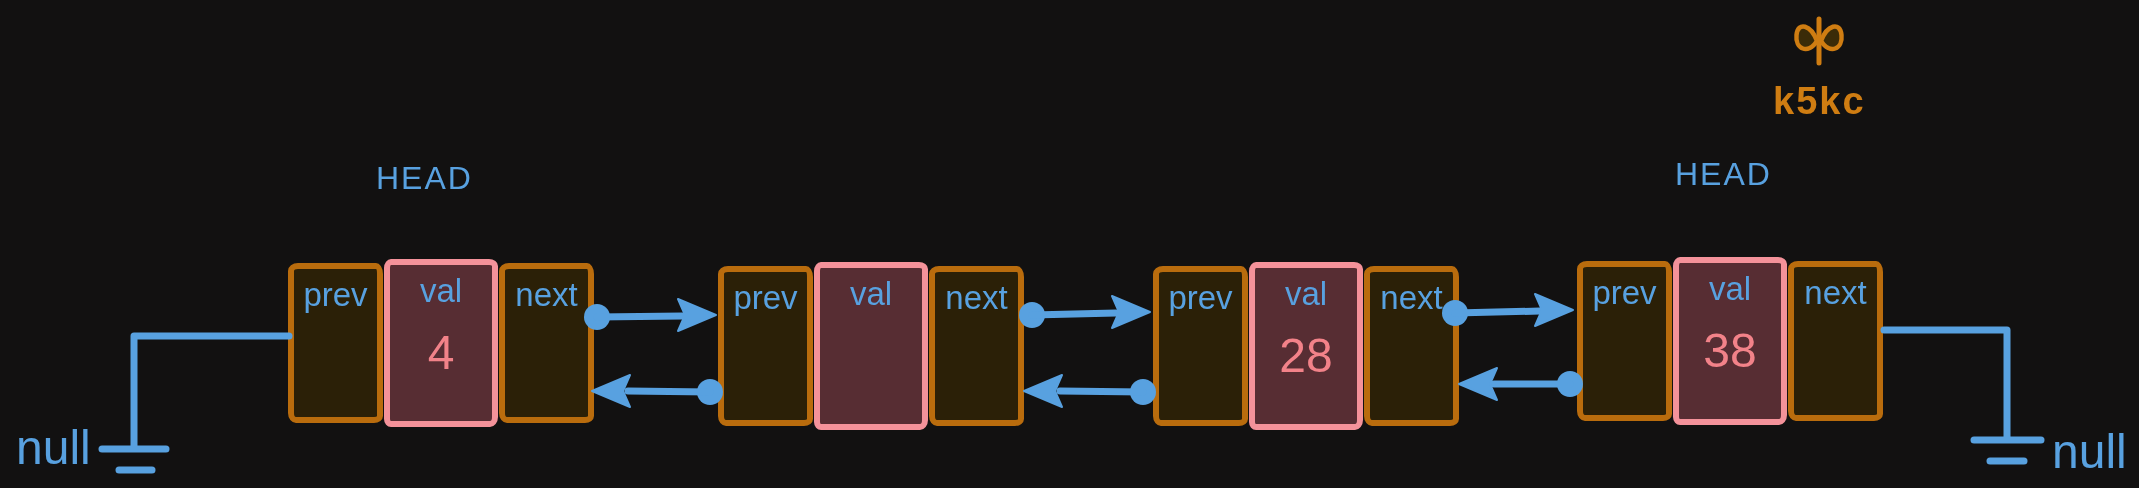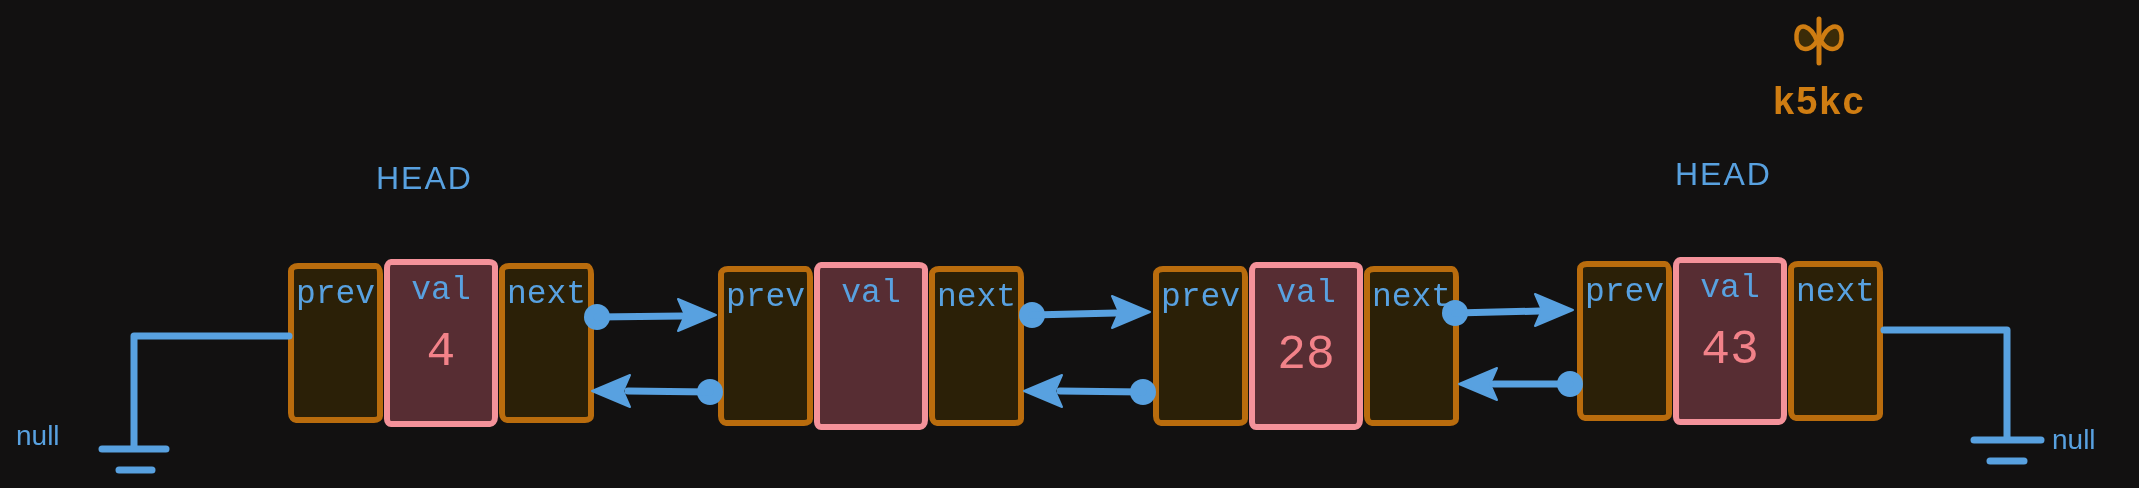--- a/index.html
+++ b/index.html
@@ -8,30 +8,30 @@
     background:var(--color-background);
     font-family:"Liberation Sans",sans-serif;
   }
   
   .brand{position:absolute;left:1773px;top:16px;display:flex;align-items:center;gap:14px;flex-direction:column;}
   .brand-text{color:var(--color-logo_orange);font-size:38px;font-weight:bold;letter-spacing:2px;}
   
   .pointer-label{position:absolute;color:var(--color-blue);font-size:32px;letter-spacing:2px;}
   .head-label{left:376px;top:160px;}
   .tail-label{left:1675px;top:156px;}
-  .null-label{position:absolute;color:var(--color-blue);font-size:28px;}
+  .null-label{position:absolute;color:var(--color-blue);font-size:48px;}
   .null-left{left:16px;top:420px;}
   .null-right{left:2052px;top:424px;}
   
   .node{position:absolute;width:306px;height:160px;display:flex;}
   .n1{left:288px;top:263px;}
   .n2{left:718px;top:266px;}
   .n3{left:1153px;top:266px;}
   .n4{left:1577px;top:261px;}
-  .cell{position:relative;box-sizing:border-box;font-family:Liberation Mono, monospace;}
+  .cell{position:relative;box-sizing:border-box;}
   .cell.side{
     flex:0 0 95px;background:var(--color-cell_bg);
     border:6px solid var(--color-orange);
     border-radius:10px 7px 9px 8px / 8px 11px 7px 10px;
   }
   .cell.value-cell{
     flex:1;background:var(--color-val_bg);
     border:6px solid var(--color-pink);
     border-radius:7px 9px 8px 7px / 9px 7px 10px 8px;
     margin:-4px 1px;
@@ -110,21 +110,21 @@
       <span class="cell-label">next</span>
     </div>
   </div>
 
   <div class="node n4">
     <div class="cell side">
       <span class="cell-label">prev</span>
     </div>
     <div class="cell value-cell">
       <span class="cell-label">val</span>
-      <span class="cell-value">43</span>
+      <span class="cell-value">38</span>
     </div>
     <div class="cell side">
       <span class="cell-label">next</span>
     </div>
   </div>
 
   <svg class="connectors" width="2139" height="488" viewBox="0 0 2139 488">
 
     <g>
       <path class="conn" d="M289 336 H134 V446"></path>

